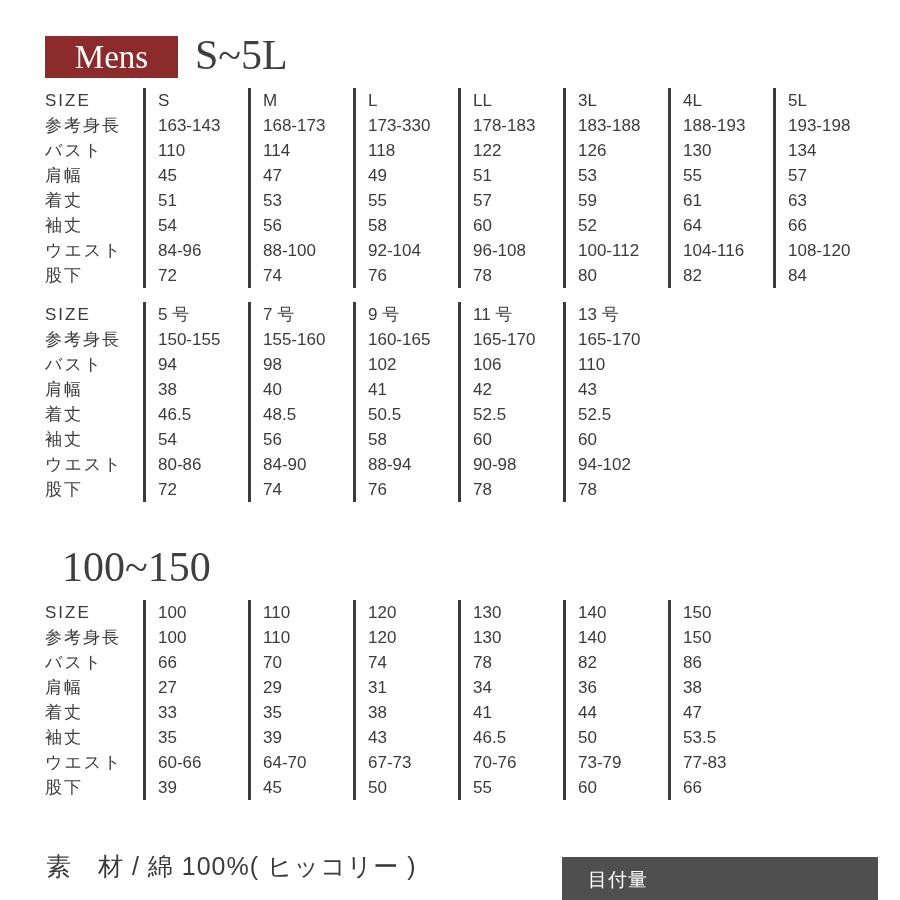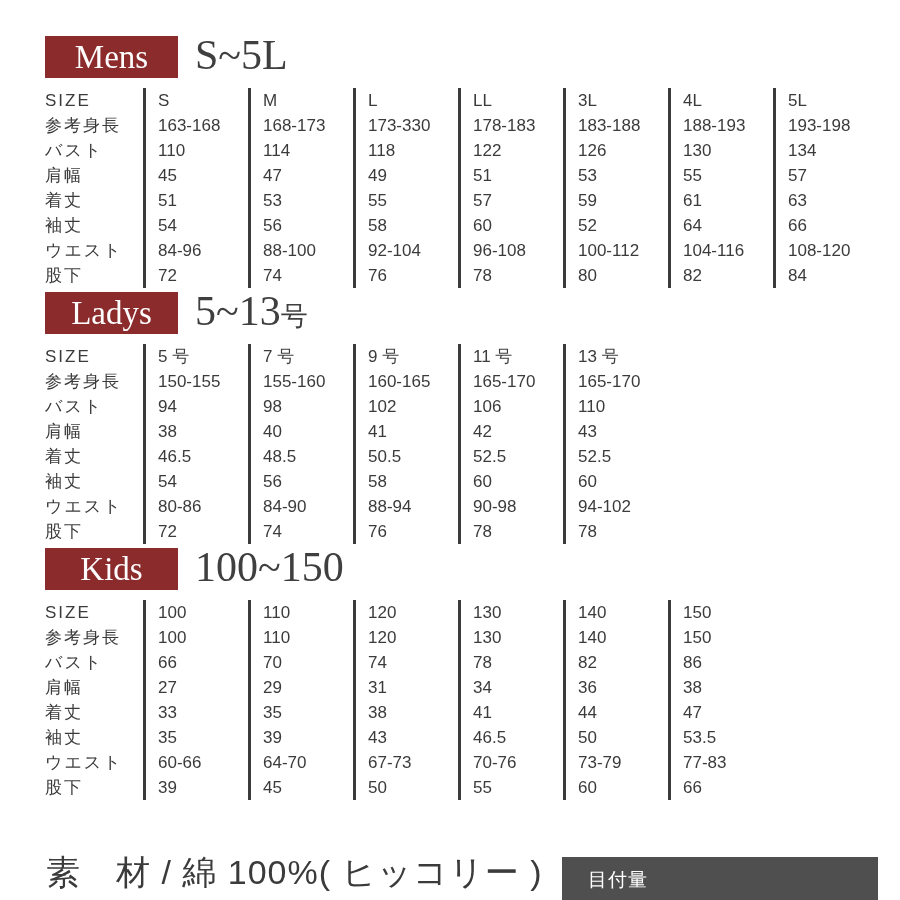--- a/index.html
+++ b/index.html
@@ -38,21 +38,21 @@
   }
   .cell {
     height:25px; line-height:25px;
     font-size:17px;
     color:#3b3b3b;
     white-space:nowrap;
   }
   .label-cell { letter-spacing:2px; }
   .material {
     position:absolute; left:46px; top:850px;
-    font-size:34px; letter-spacing:1px;
+    font-size:25px; letter-spacing:1px;
     color:#3b3b3b;
   }
   .weight-box {
     position:absolute; left:562px; top:838px;
     width:316px; height:46px;
     background:#4f4f4f;
     color:#ffffff;
     display:flex; align-items:center; justify-content:space-between;
     padding:0 16px 0 26px;
     margin-top:19px;
@@ -77,21 +77,21 @@
         <div class="cell label-cell">参考身長</div>
         <div class="cell label-cell">バスト</div>
         <div class="cell label-cell">肩幅</div>
         <div class="cell label-cell">着丈</div>
         <div class="cell label-cell">袖丈</div>
         <div class="cell label-cell">ウエスト</div>
         <div class="cell label-cell">股下</div>
       </div>
       <div class="col data-col">
         <div class="cell head-cell">S</div>
-        <div class="cell">163-168</div>
+        <div class="cell">163-143</div>
         <div class="cell">110</div>
         <div class="cell">45</div>
         <div class="cell">51</div>
         <div class="cell">54</div>
         <div class="cell">84-96</div>
         <div class="cell">72</div>
       </div>
       <div class="col data-col">
         <div class="cell head-cell">M</div>
         <div class="cell">168-173</div>
@@ -149,24 +149,20 @@
         <div class="cell">57</div>
         <div class="cell">63</div>
         <div class="cell">66</div>
         <div class="cell">108-120</div>
         <div class="cell">84</div>
       </div>
     </div>
 </section>
 
 <section class="section" style="top:292px;">
-  <div class="section-header">
-    <div class="badge">Ladys</div>
-    <div class="range"><span>5~13</span><span class="unit">号</span></div>
-  </div>
   <div class="size-table">
       <div class="col label-col">
         <div class="cell label-cell">SIZE</div>
         <div class="cell label-cell">参考身長</div>
         <div class="cell label-cell">バスト</div>
         <div class="cell label-cell">肩幅</div>
         <div class="cell label-cell">着丈</div>
         <div class="cell label-cell">袖丈</div>
         <div class="cell label-cell">ウエスト</div>
         <div class="cell label-cell">股下</div>
@@ -219,21 +215,20 @@
         <div class="cell">52.5</div>
         <div class="cell">60</div>
         <div class="cell">94-102</div>
         <div class="cell">78</div>
       </div>
     </div>
 </section>
 
 <section class="section" style="top:548px;">
   <div class="section-header">
-    <div class="badge">Kids</div>
     <div class="range"><span>100~150</span><span class="unit"></span></div>
   </div>
   <div class="size-table">
       <div class="col label-col">
         <div class="cell label-cell">SIZE</div>
         <div class="cell label-cell">参考身長</div>
         <div class="cell label-cell">バスト</div>
         <div class="cell label-cell">肩幅</div>
         <div class="cell label-cell">着丈</div>
         <div class="cell label-cell">袖丈</div>

